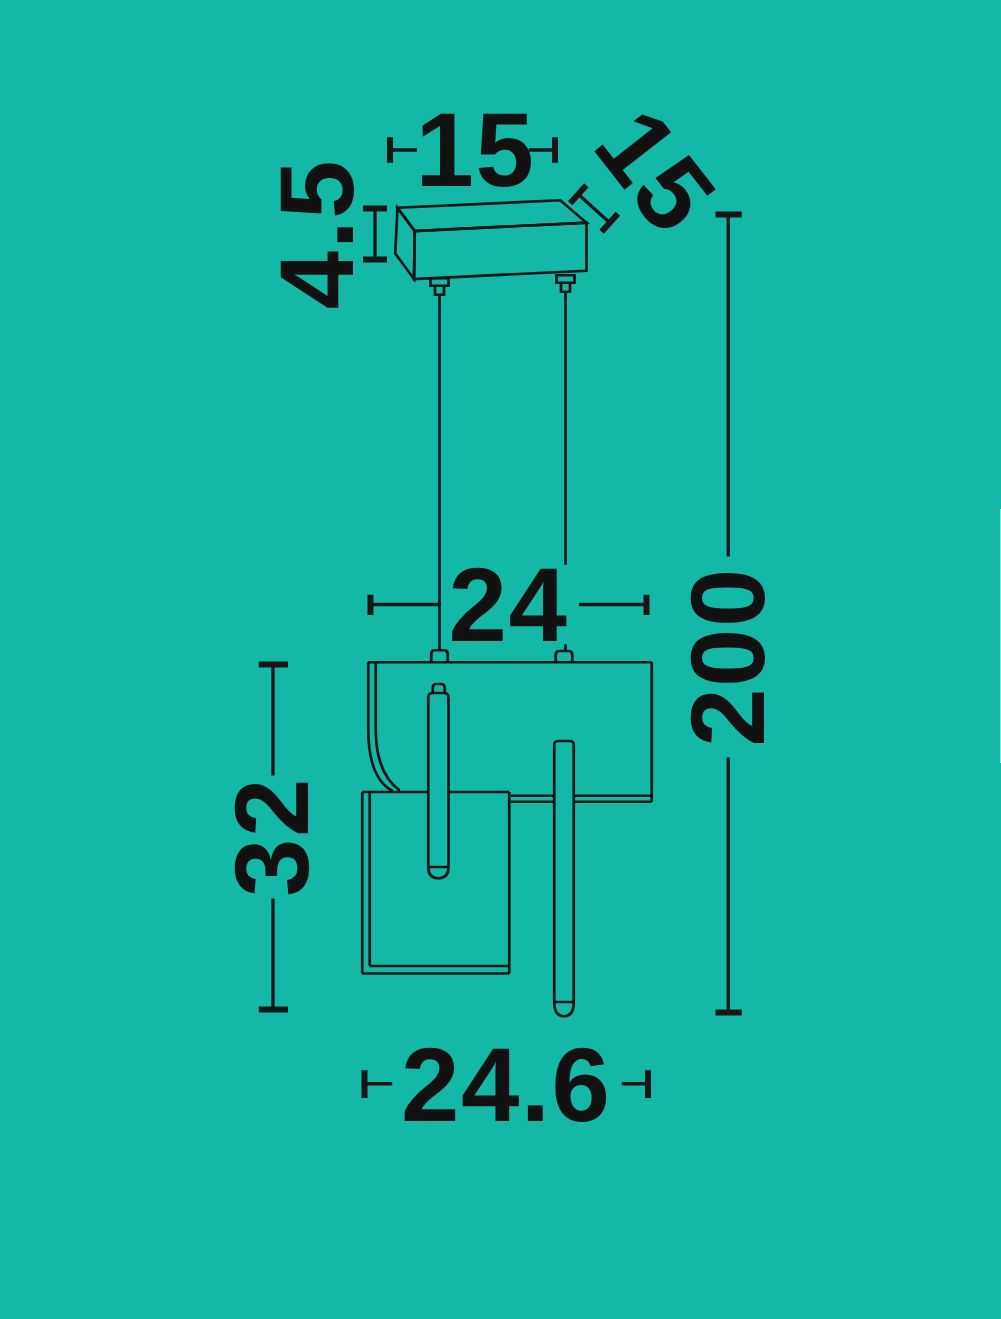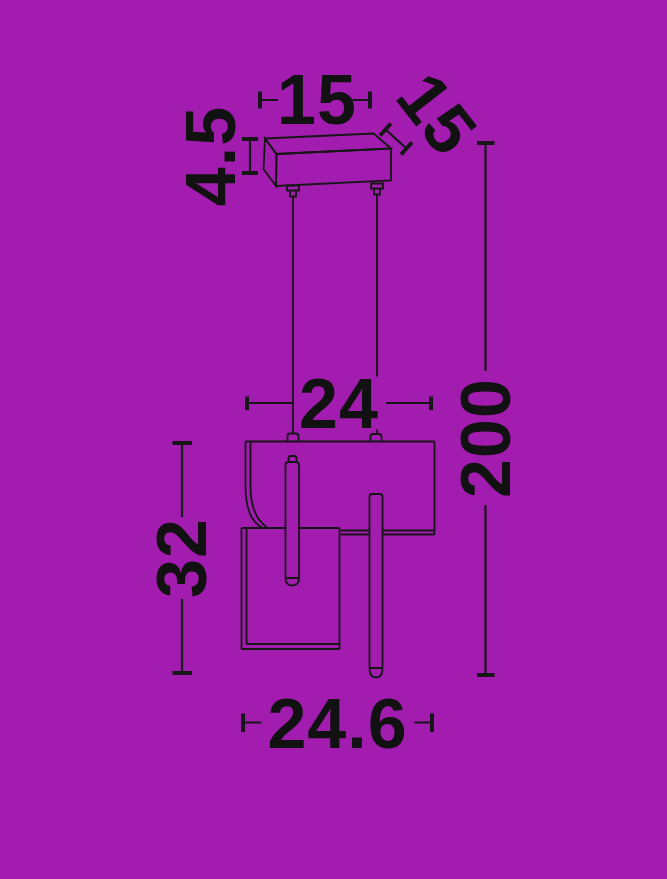--- a/index.html
+++ b/index.html
@@ -4,21 +4,21 @@
 <style>
   html, body {
     margin: 0;
     padding: 0;
     background: #ffffff;
   }
   .stage {
     position: relative;
     width: 667px;
     height: 879px;
-    background: #a21caf;
+    background: #14b8a6;
     overflow: hidden;
   }
   svg { display: block; }
   .outline {
     fill: none;
     stroke: #161616;
     stroke-width: 1.8;
     stroke-linejoin: miter;
     stroke-linecap: butt;
   }

